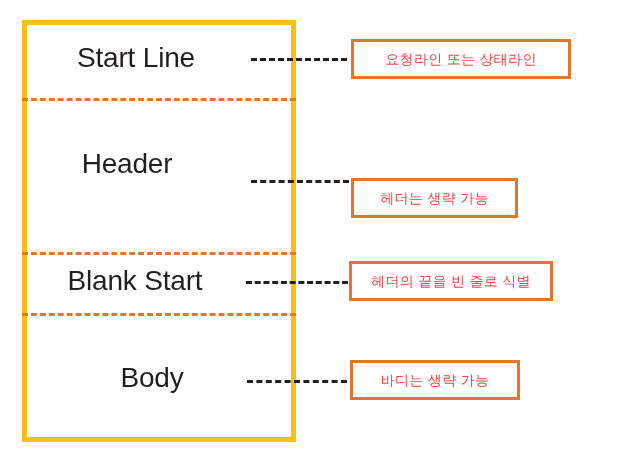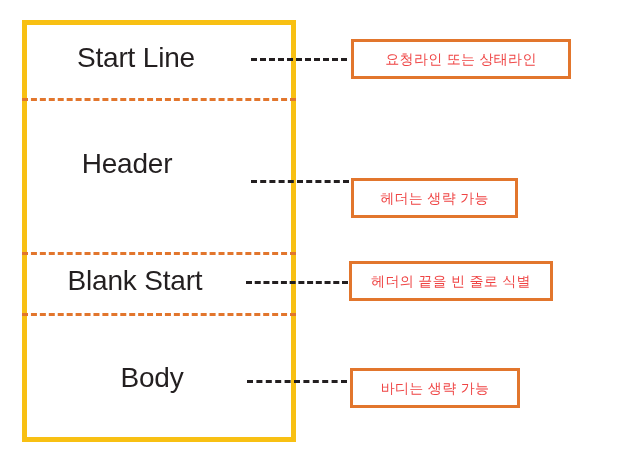--- a/index.html
+++ b/index.html
@@ -91,21 +91,21 @@
   #callout-start-line {
     left: 351px; top: 39px;  width: 220px; height: 40px;
   }
   #callout-header {
     left: 351px; top: 160px; width: 167px; height: 40px; margin-top: 18px;
   }
   #callout-blank-line {
     left: 349px; top: 261px; width: 204px; height: 40px;
   }
   #callout-body {
-    left: 350px; top: 360px; width: 170px; height: 40px; margin-top: 8px;
+    left: 350px; top: 360px; width: 170px; height: 40px;
   }
 </style>
 </head>
 <body>
 
 <div id="message-box"></div>
 
 <div class="section-divider" id="divider-start-header"></div>
 <div class="section-divider" id="divider-header-blank"></div>
 <div class="section-divider" id="divider-blank-body"></div>

